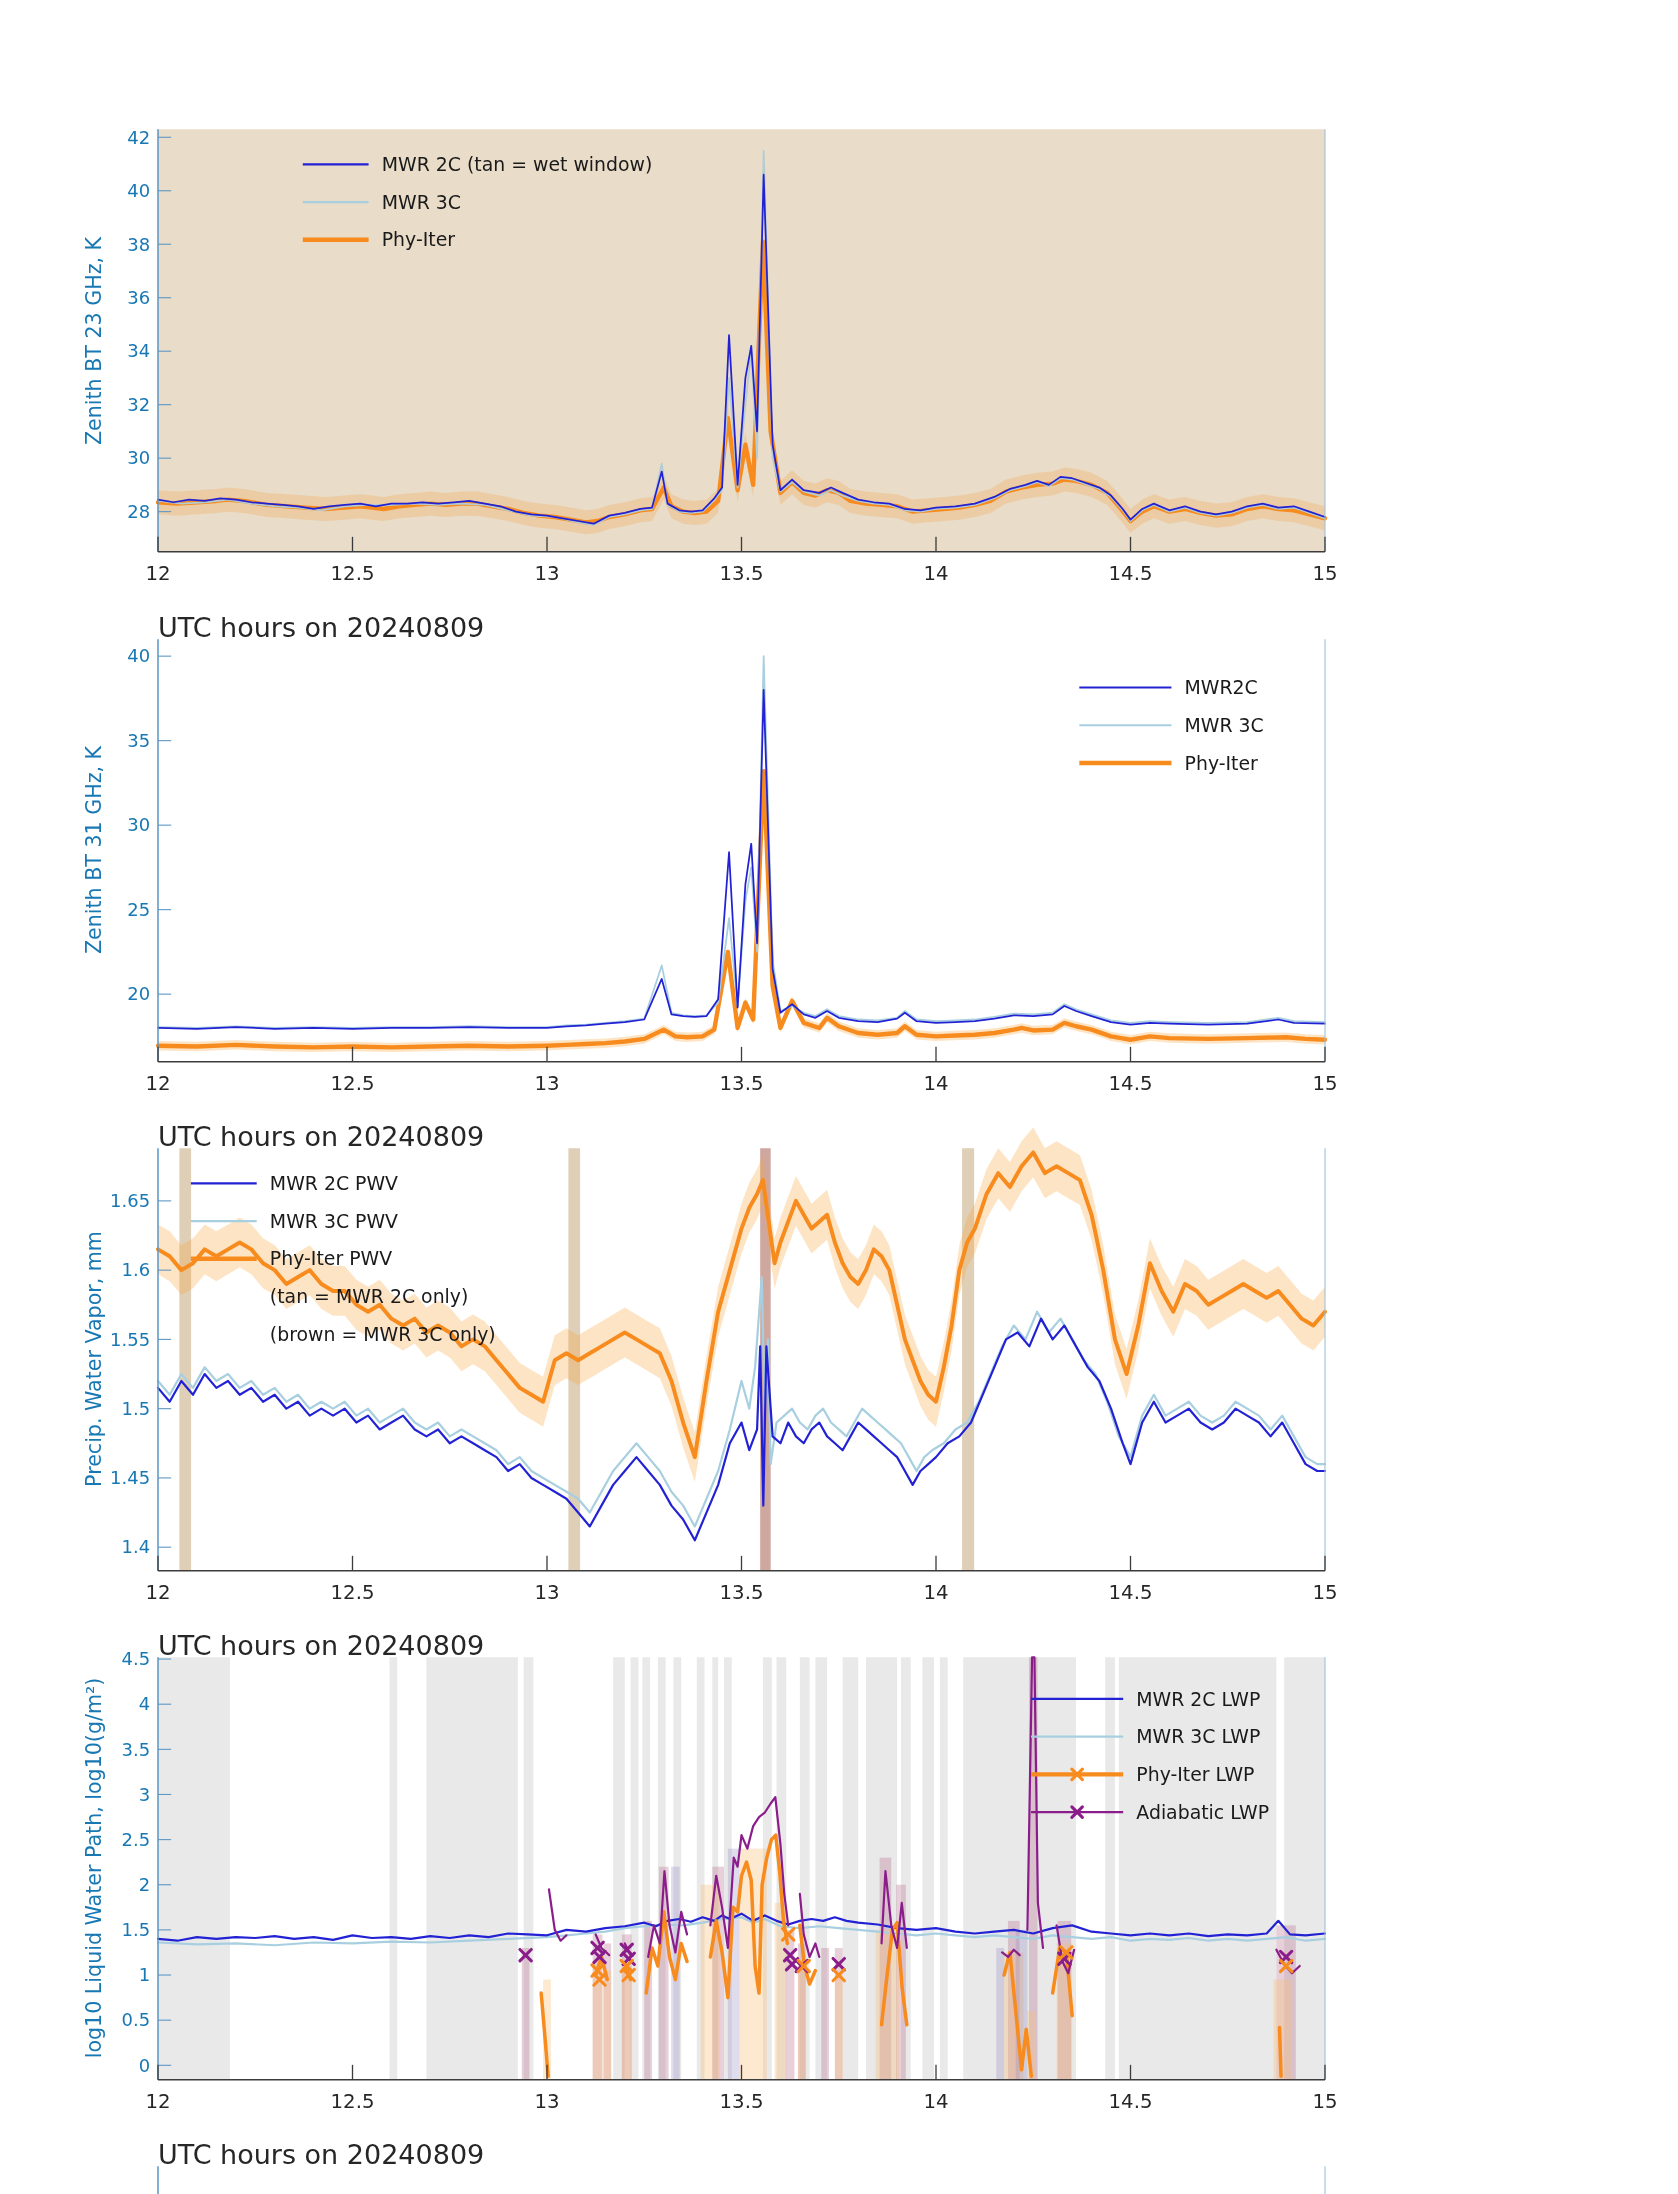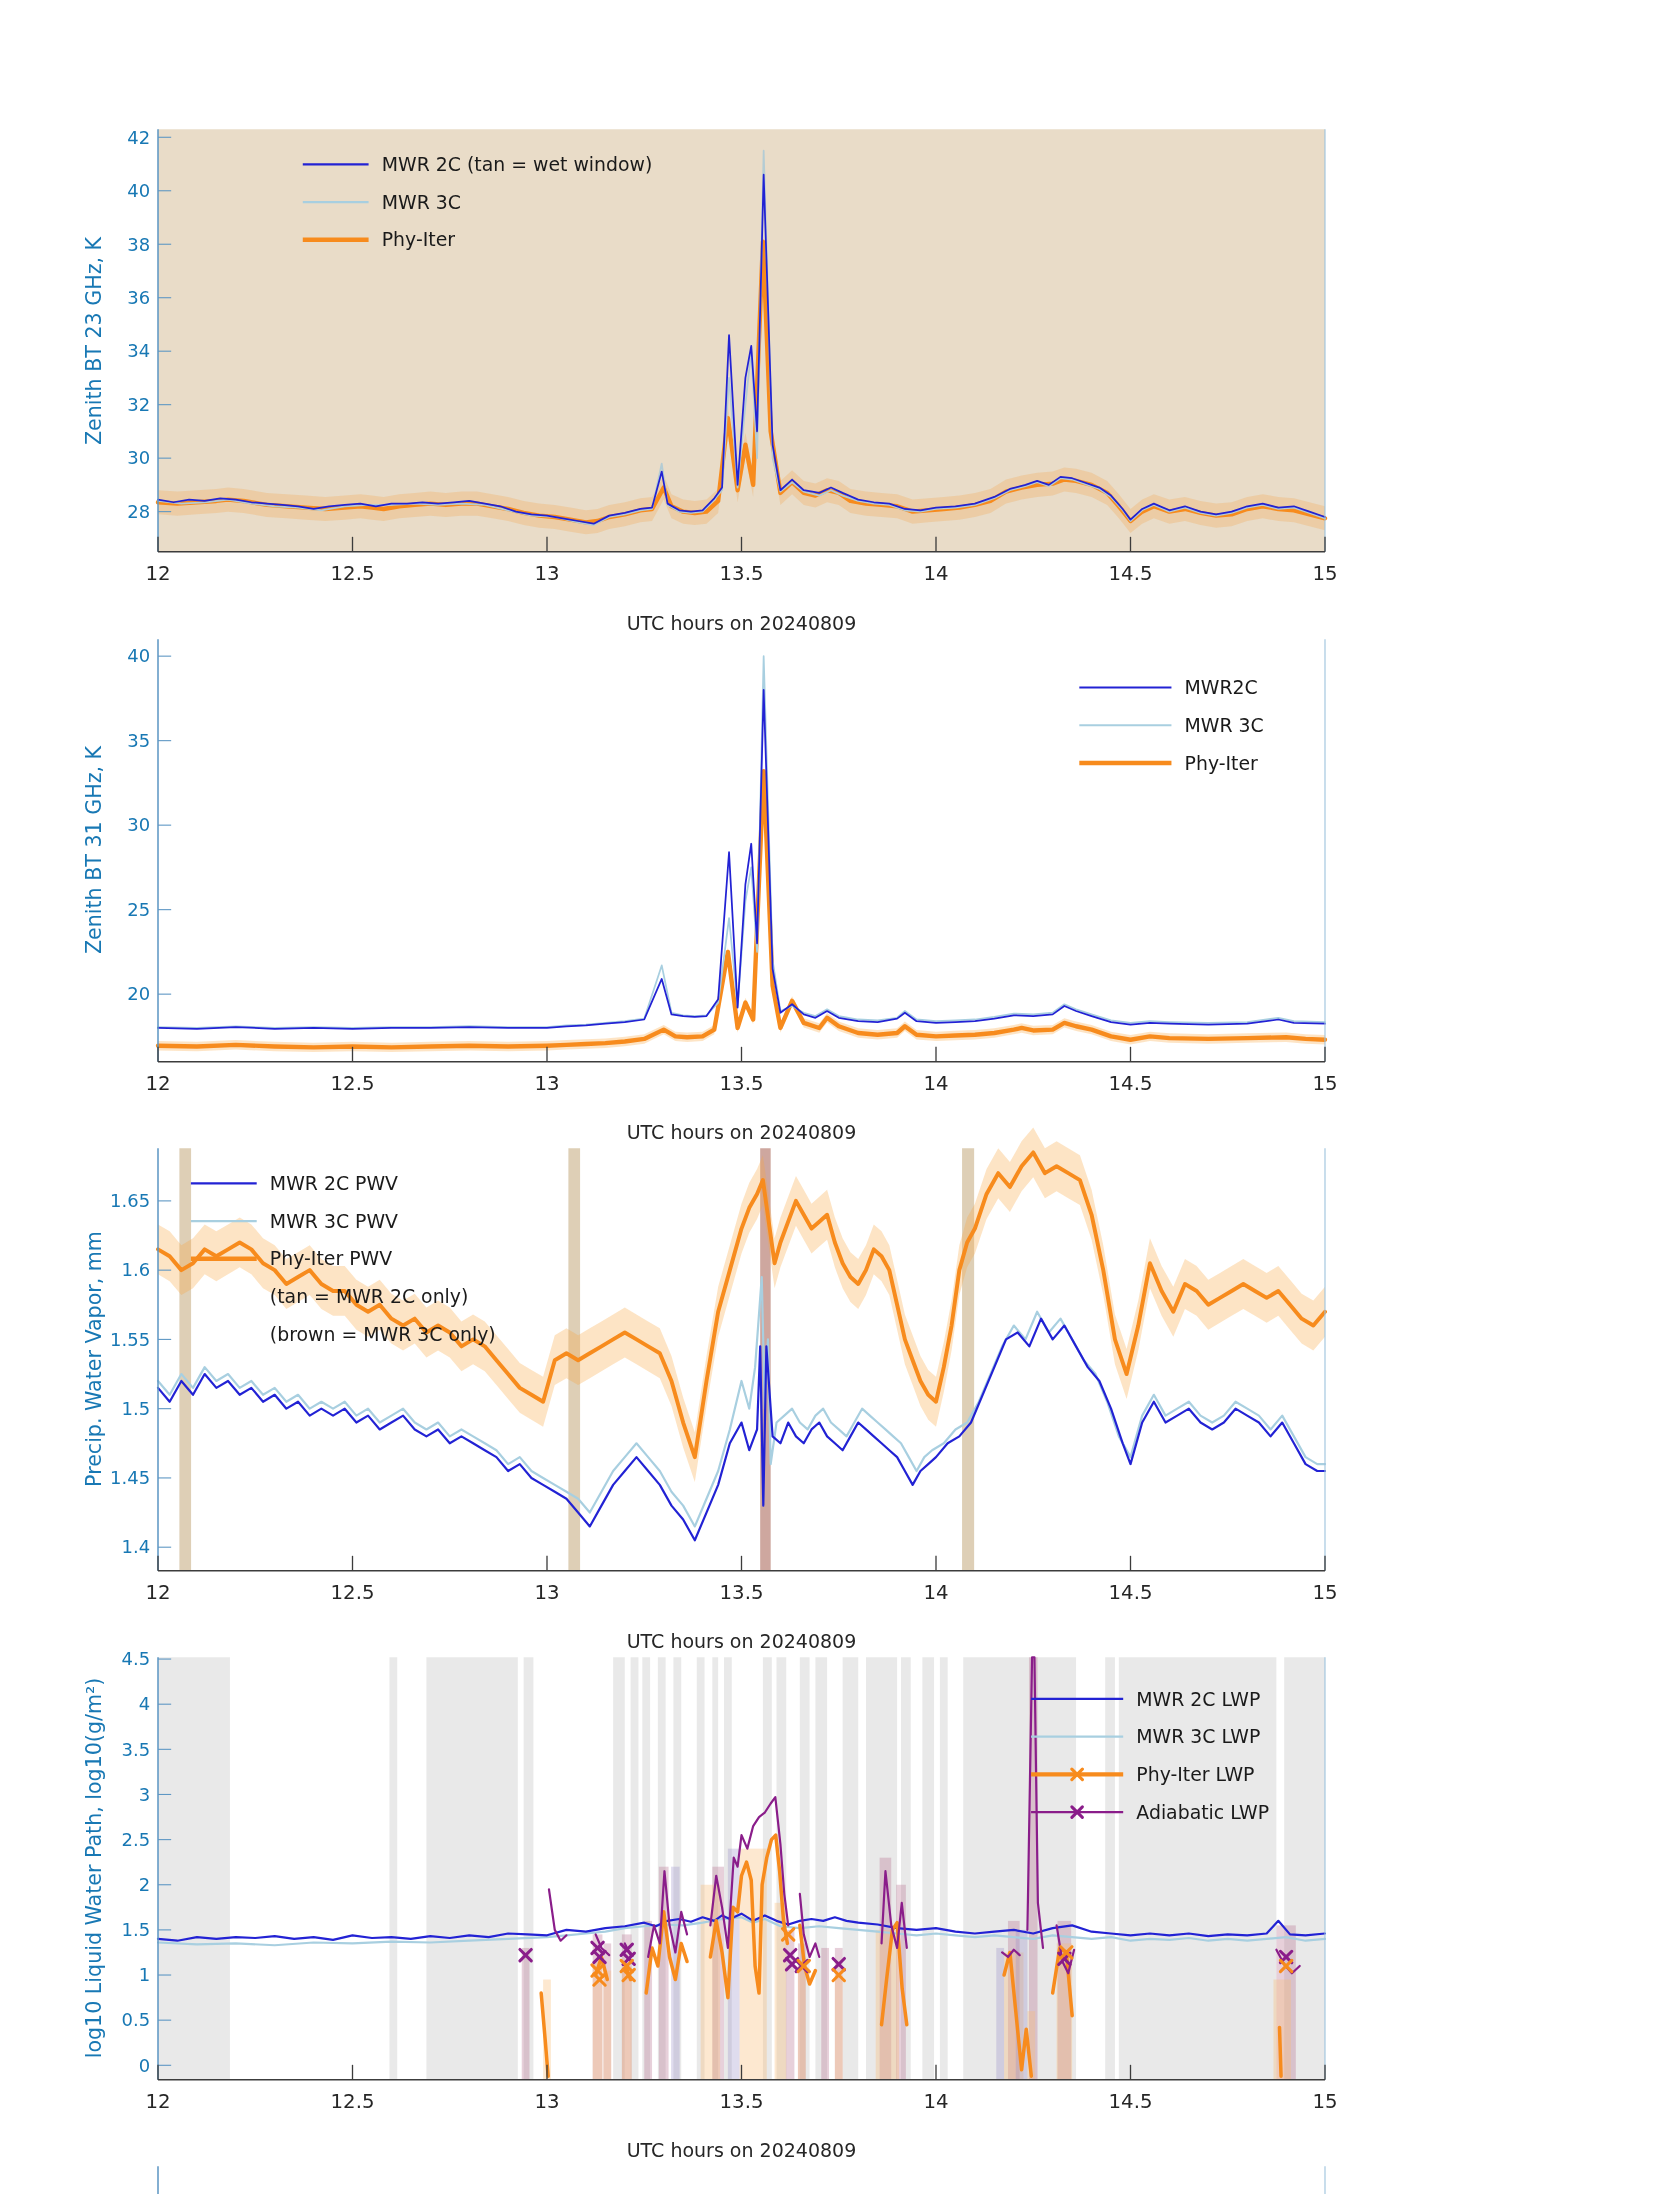--- a/index.html
+++ b/index.html
@@ -4,21 +4,21 @@
 <style>
   html,body{margin:0;padding:0;background:#ffffff;}
   #figure{position:relative;width:1679px;height:2633px;background:#ffffff;
           font-family:"DejaVu Sans","Liberation Sans",sans-serif;}
   .plot-svg{position:absolute;left:158px;overflow:visible;}
   #svg0{top:129px;} #svg1{top:639px;} #svg2{top:1148px;} #svg3{top:1657px;} #svg4{top:2166px;}
   .ylabel{position:absolute;left:94px;width:0;height:0;color:#1878b4;font-size:20.6px;
           white-space:nowrap;display:flex;align-items:center;justify-content:center;}
   .ylabel span{transform:rotate(-90deg);transform-origin:center;display:block;}
   #yl0{top:341px;} #yl1{top:850px;} #yl2{top:1359px;} #yl3{top:1868px;} #yl4{top:2377px;}
-  .xlabel{position:absolute;left:158px;width:1167px;text-align:center;color:#262626;font-size:19px;}
+  .xlabel{position:absolute;left:158px;width:1167px;color:#262626;font-size:27px;}
   #xl0{top:612px;} #xl1{top:1121px;} #xl2{top:1630px;} #xl3{top:2139px;}
 </style>
 </head>
 <body>
 
 <div id="figure">
 
   <div class="ylabel" id="yl0">
       <span>Zenith BT 23 GHz, K</span>
     </div>

